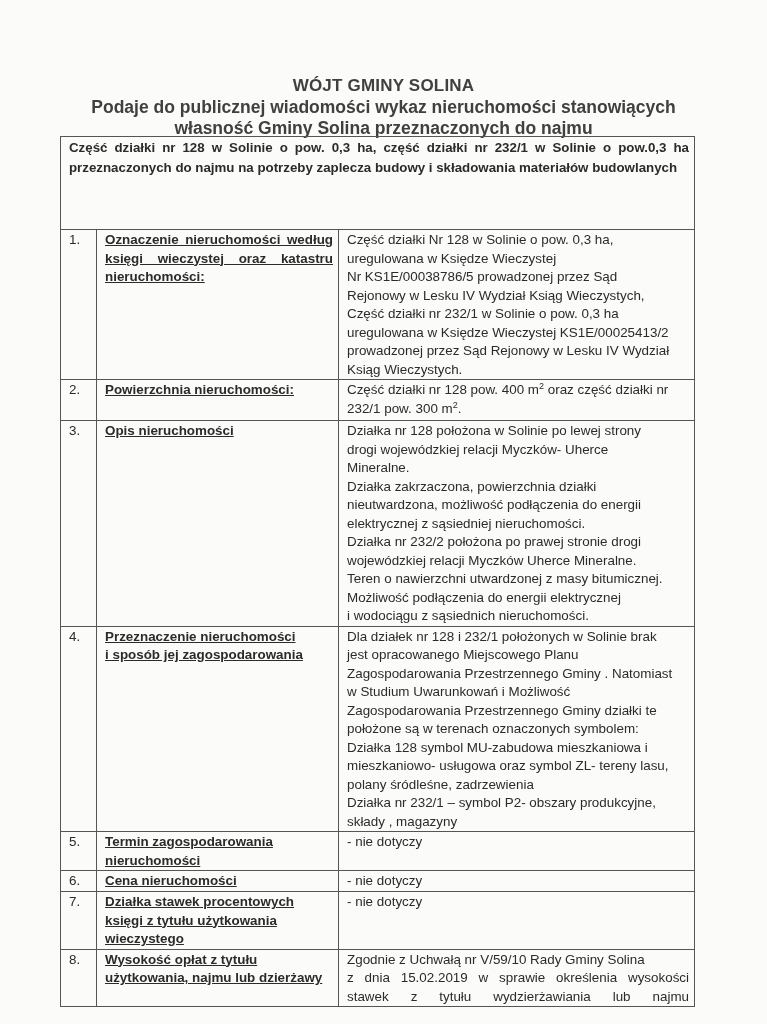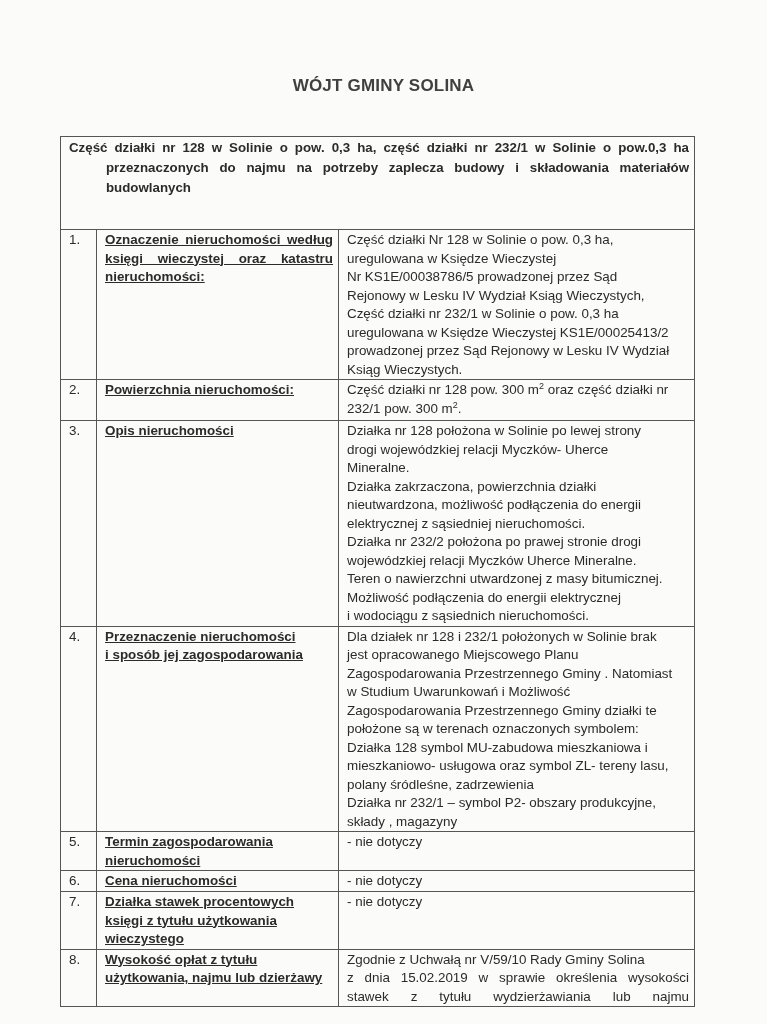--- a/index.html
+++ b/index.html
@@ -34,21 +34,21 @@
   }
   td.intro {
     height: 91px;
     font-weight: bold;
     padding: 22px 5px 0 6px;
     font-size: 13.3px;
     line-height: 20px;
     text-align: justify;
     text-align-last: justify;
   }
-  td.intro .last { text-align-last: left; margin-left: 37px; }
+  td.intro .last { text-align-last: left; }
   col.c-num { width: 36px; }
   col.c-lab { width: 242px; }
   col.c-val { width: 356px; }
   td.num { padding-left: 10px; }
   td.label { font-weight: bold; text-decoration: underline; }
   td.label.just { text-align: justify; text-align-last: left; }
   td.value p { margin: 0; }
   td.value.just p.j { text-align: justify; text-align-last: justify; }
   sup { font-size: 9px; line-height: 0; }
   tr.r1 td { height: 148px; }
@@ -58,20 +58,22 @@
   tr.r5 td { height: 35px; }
   tr.r6 td { height: 19px; }
   tr.r7 td { height: 48px; }
   tr.r8 td { height: 54px; }
 </style>
 </head>
 <body>
 
 <div class="header">
   <div class="l1">WÓJT GMINY SOLINA</div>
+  <div class="l2">Podaje do publicznej wiadomości wykaz nieruchomości stanowiących</div>
+  <div class="l3">własność Gminy Solina przeznaczonych do najmu</div>
 </div>
 
 <table class="main">
   <colgroup>
       <col class="c-num">
       <col class="c-lab">
       <col class="c-val">
     </colgroup>
   <tbody>
       <tr>
@@ -93,21 +95,21 @@
       <p>uregulowana w Księdze Wieczystej KS1E/00025413/2</p>
       <p>prowadzonej przez Sąd Rejonowy w Lesku IV Wydział</p>
       <p>Ksiąg Wieczystych.</p>
     </td>
   </tr>
 
   <tr class="r2">
     <td class="num">2.</td>
     <td class="label">Powierzchnia nieruchomości:</td>
     <td class="value">
-      <p><span>Część działki nr 128 pow. 300 m</span><sup>2</sup><span> oraz część działki nr</span></p>
+      <p><span>Część działki nr 128 pow. 400 m</span><sup>2</sup><span> oraz część działki nr</span></p>
       <p><span>232/1 pow. 300 m</span><sup>2</sup><span>.</span></p>
     </td>
   </tr>
 
   <tr class="r3">
     <td class="num">3.</td>
     <td class="label">Opis nieruchomości</td>
     <td class="value">
       <p>Działka nr 128 położona w Solinie  po lewej strony</p>
       <p>drogi wojewódzkiej relacji Myczków- Uherce</p>

